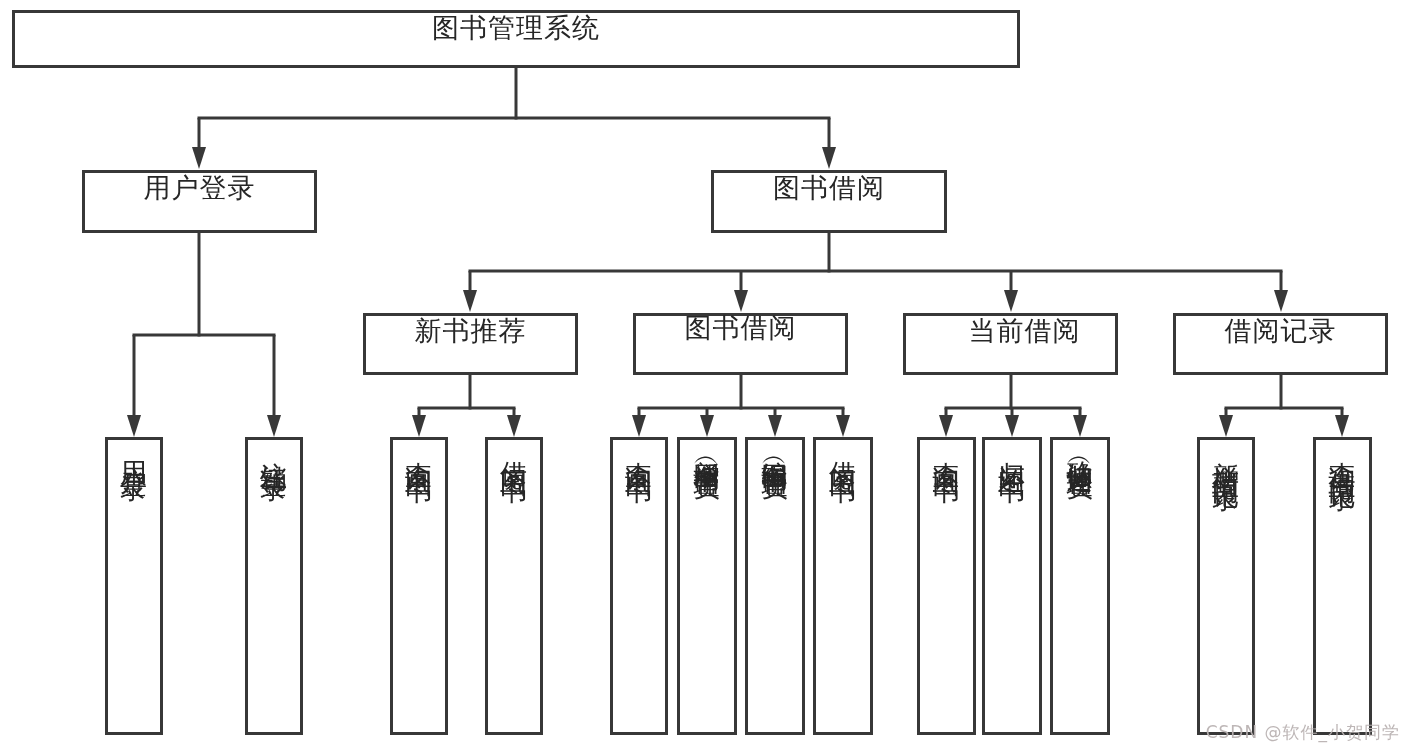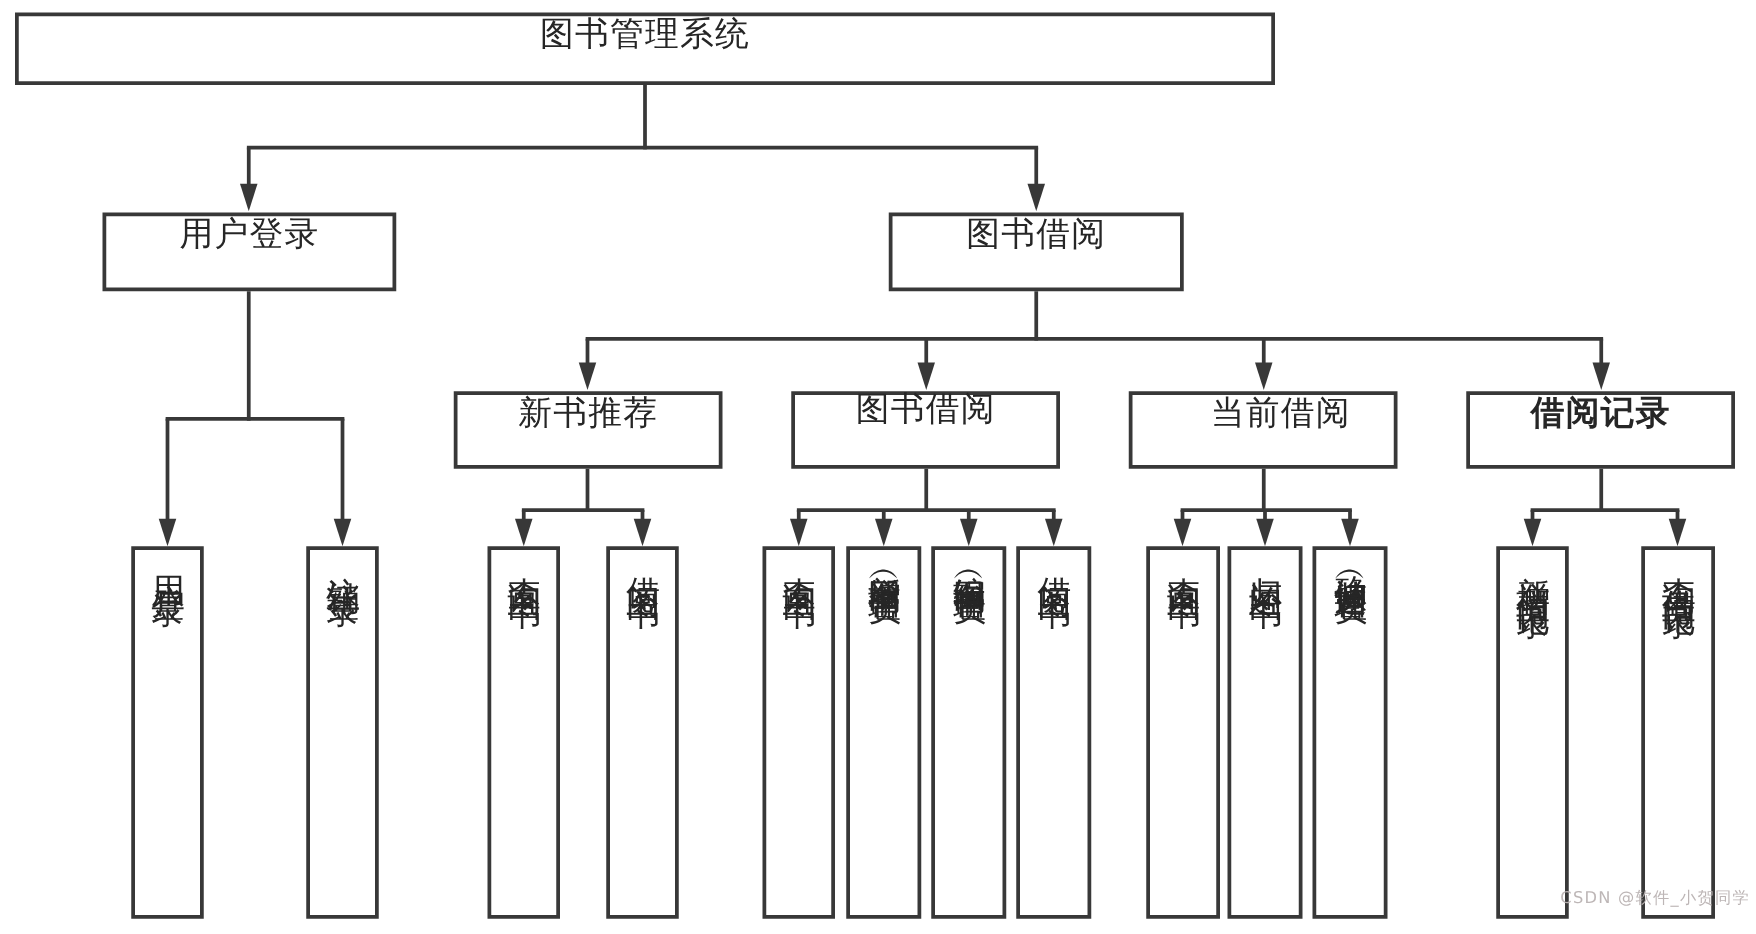--- a/index.html
+++ b/index.html
@@ -45,40 +45,40 @@
     line-height: 1;
   }
   .vbox.tight .vtext { letter-spacing: 2px; font-size: 26px; }
   
   .n-root            { left: 12px;   top: 10px;  width: 1008px; height: 58px; }
   .n-user-login      { left: 82px;   top: 170px; width: 235px;  height: 63px; }
   .n-book-management { left: 711px;  top: 170px; width: 236px;  height: 63px; }
   .n-new-book        { left: 363px;  top: 313px; width: 215px;  height: 62px; }
   .n-book-borrow     { left: 633px;  top: 313px; width: 215px;  height: 62px; font-family: Liberation Mono, monospace; }
   .n-current-borrow  { left: 903px;  top: 313px; width: 215px;  height: 62px; padding-left: 28px; }
-  .n-borrow-records  { left: 1173px; top: 313px; width: 215px;  height: 62px; font-weight: bold; }
+  .n-borrow-records  { left: 1173px; top: 313px; width: 215px;  height: 62px; }
   .lf { top: 437px; height: 298px; }
   .l-user-login      { left: 105px;  width: 58px; }
   .l-logout          { left: 245px;  width: 58px; }
   .l-nb-query        { left: 390px;  width: 58px; }
   .l-nb-borrow       { left: 485px;  width: 58px; }
   .l-bb-query        { left: 610px;  width: 58px; }
   .l-bb-add          { left: 677px;  width: 60px; }
   .l-bb-edit         { left: 745px;  width: 60px; }
   .l-bb-borrow       { left: 813px;  width: 60px; }
   .l-cb-query        { left: 917px;  width: 59px; }
   .l-cb-return       { left: 982px;  width: 60px; }
   .l-cb-confirm      { left: 1050px; width: 60px; }
   .l-br-add          { left: 1197px; width: 58px; }
   .l-br-query        { left: 1313px; width: 59px; }
   #watermark {
     position: absolute;
     right: 5px;
-    bottom: 20px;
-    font-size: 13px;
+    bottom: 3px;
+    font-size: 17px;
     letter-spacing: 1px;
     color: rgba(185, 178, 178, 0.95);
     z-index: 5;
     white-space: nowrap;
   }
 </style>
 </head>
 <body>
 
 <div id="stage">

